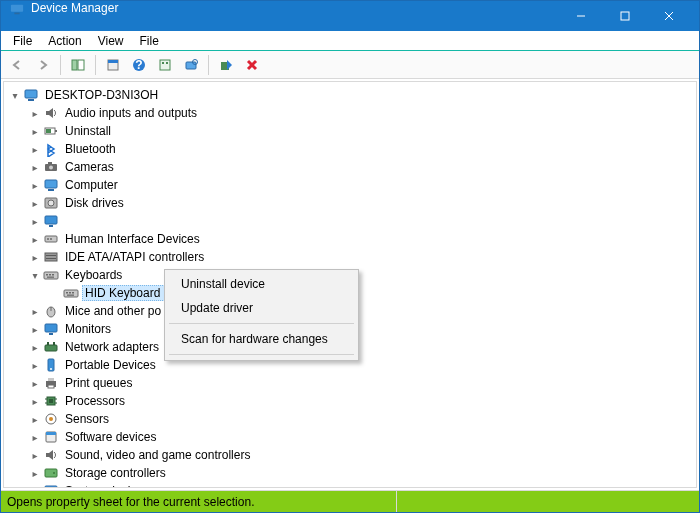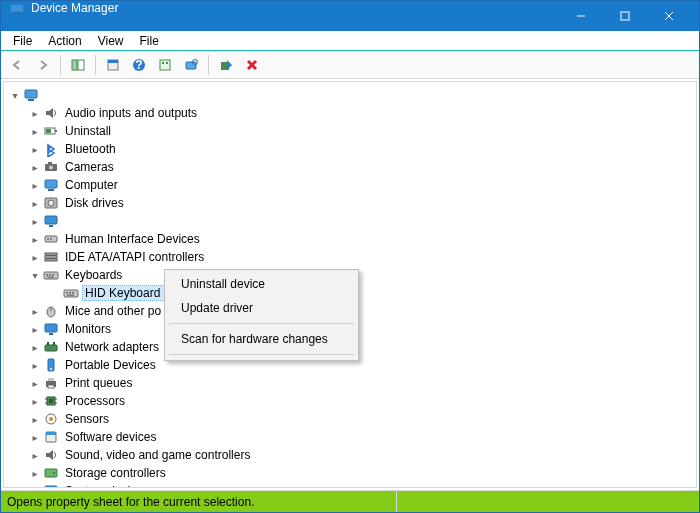--- a/index.html
+++ b/index.html
@@ -132,20 +132,21 @@
   <div class="content">
     <div class="tree" id="tree">
         <div class="node">
           <span class="arrow">▾</span>
           <span class="ticon">
             <svg width="16" height="16" viewBox="0 0 16 16">
               <rect x="2" y="3" width="12" height="8" rx="1" fill="#4c9fe2" stroke="#2a6aa8"></rect>
               <rect x="5" y="12" width="6" height="2" fill="#2a6aa8"></rect>
             </svg>
           </span>
+          <span class="label">DESKTOP-D3NI3OH</span>
         </div>
         <div class="children">
           <div class="node">
             <span class="arrow">▸</span>
             <span class="ticon">
               <svg width="16" height="16" viewBox="0 0 16 16">
                 <path d="M3 6h3l4-3v10l-4-3H3z" fill="#6a6a6a"></path>
                 <path d="M11 5c2 1 2 5 0 6" fill="none" stroke="#6a6a6a"></path>
               </svg>
             </span>

